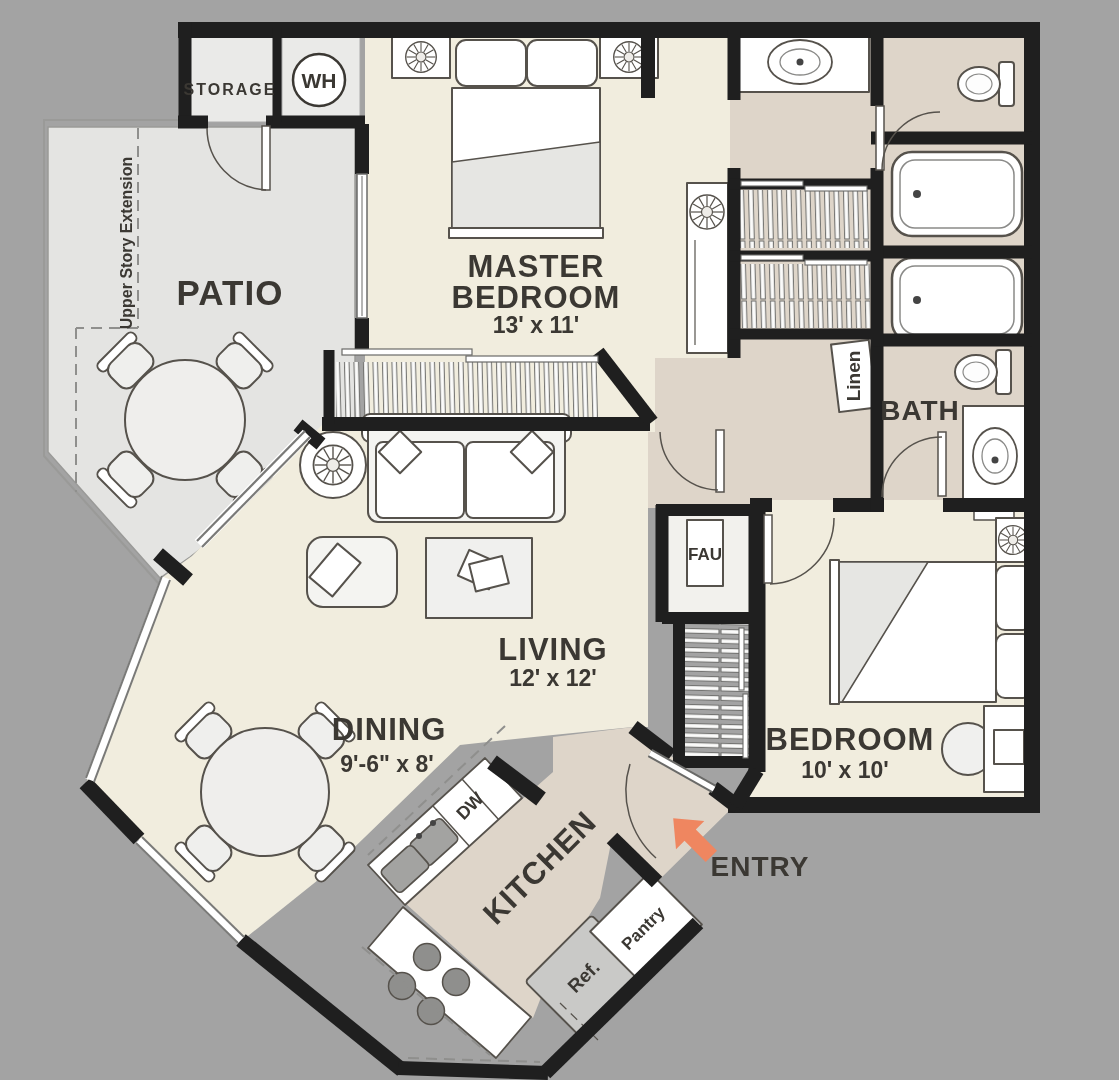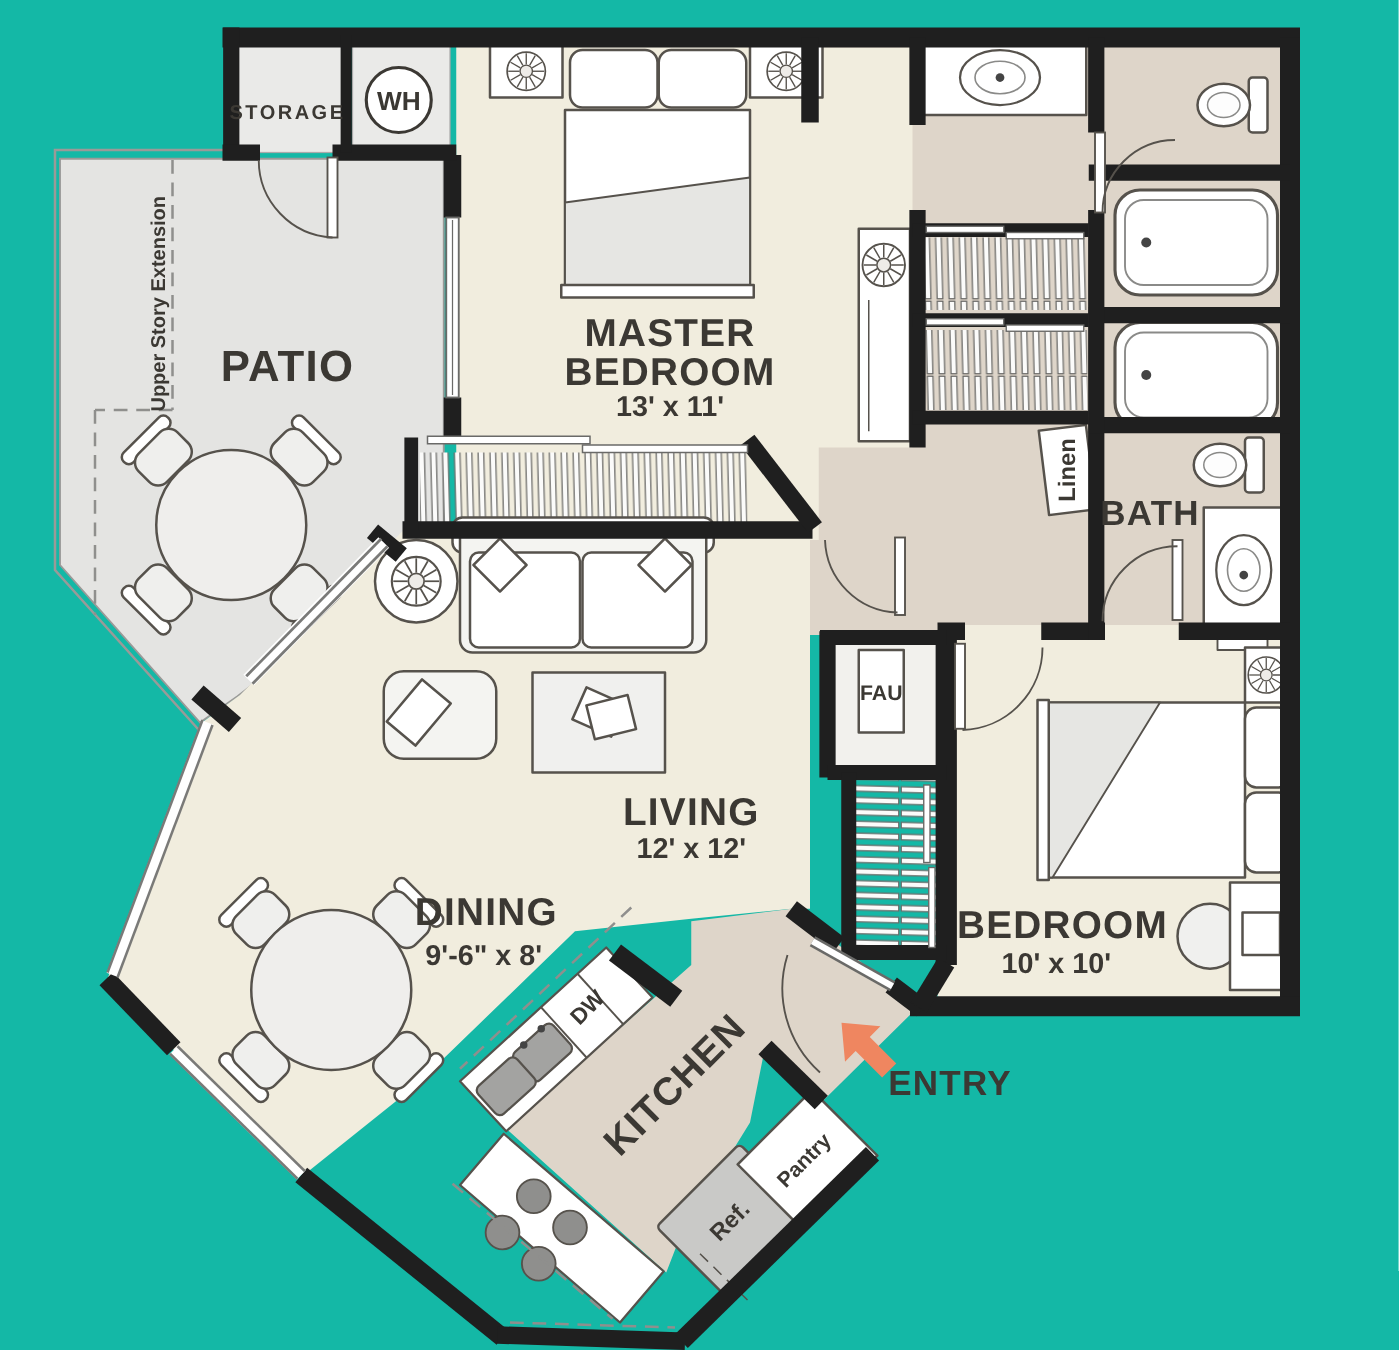--- a/index.html
+++ b/index.html
@@ -1,16 +1,16 @@
 <!DOCTYPE html>
 <html><head>
 <meta charset="utf-8">
 <style>
   html,body{margin:0;padding:0;background:#fff;}
-  #stage{position:relative;width:1119px;height:1080px;background:#14b8a6;overflow:hidden;
+  #stage{position:relative;width:1119px;height:1080px;background:#a3a3a3;overflow:hidden;
          font-family:"Liberation Sans", sans-serif;}
   svg text{font-family:"Liberation Sans", sans-serif; fill:#3b3833;}
   .room-label{font-weight:700;letter-spacing:1px;}
   .dim-label{font-weight:600;}
   .small-label{font-weight:700;}
 </style>
 </head>
 <body>
 
 <div id="stage">

